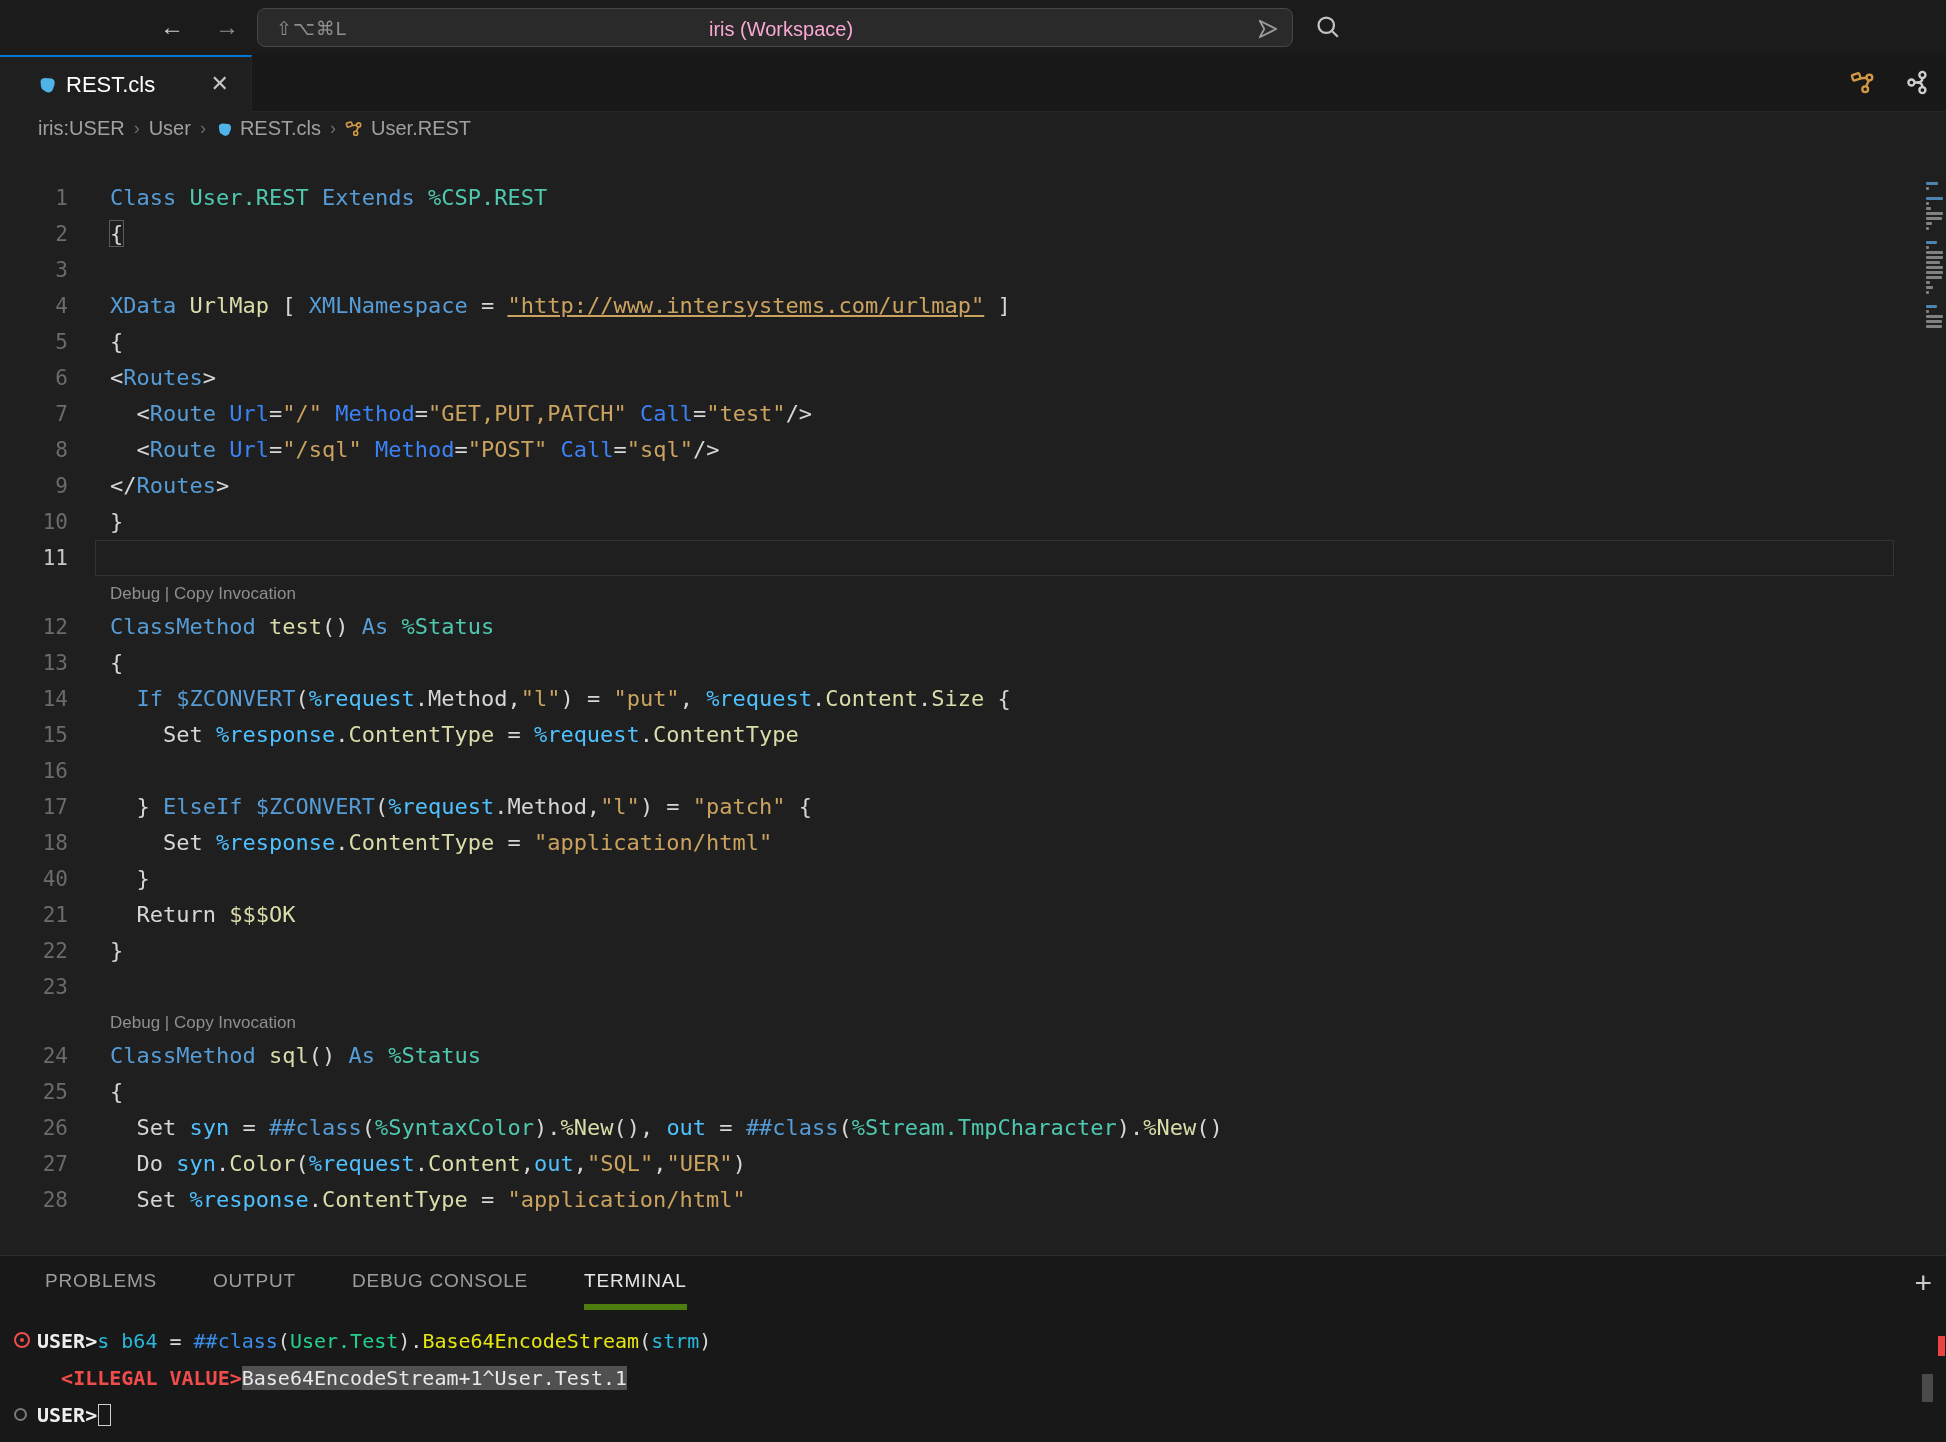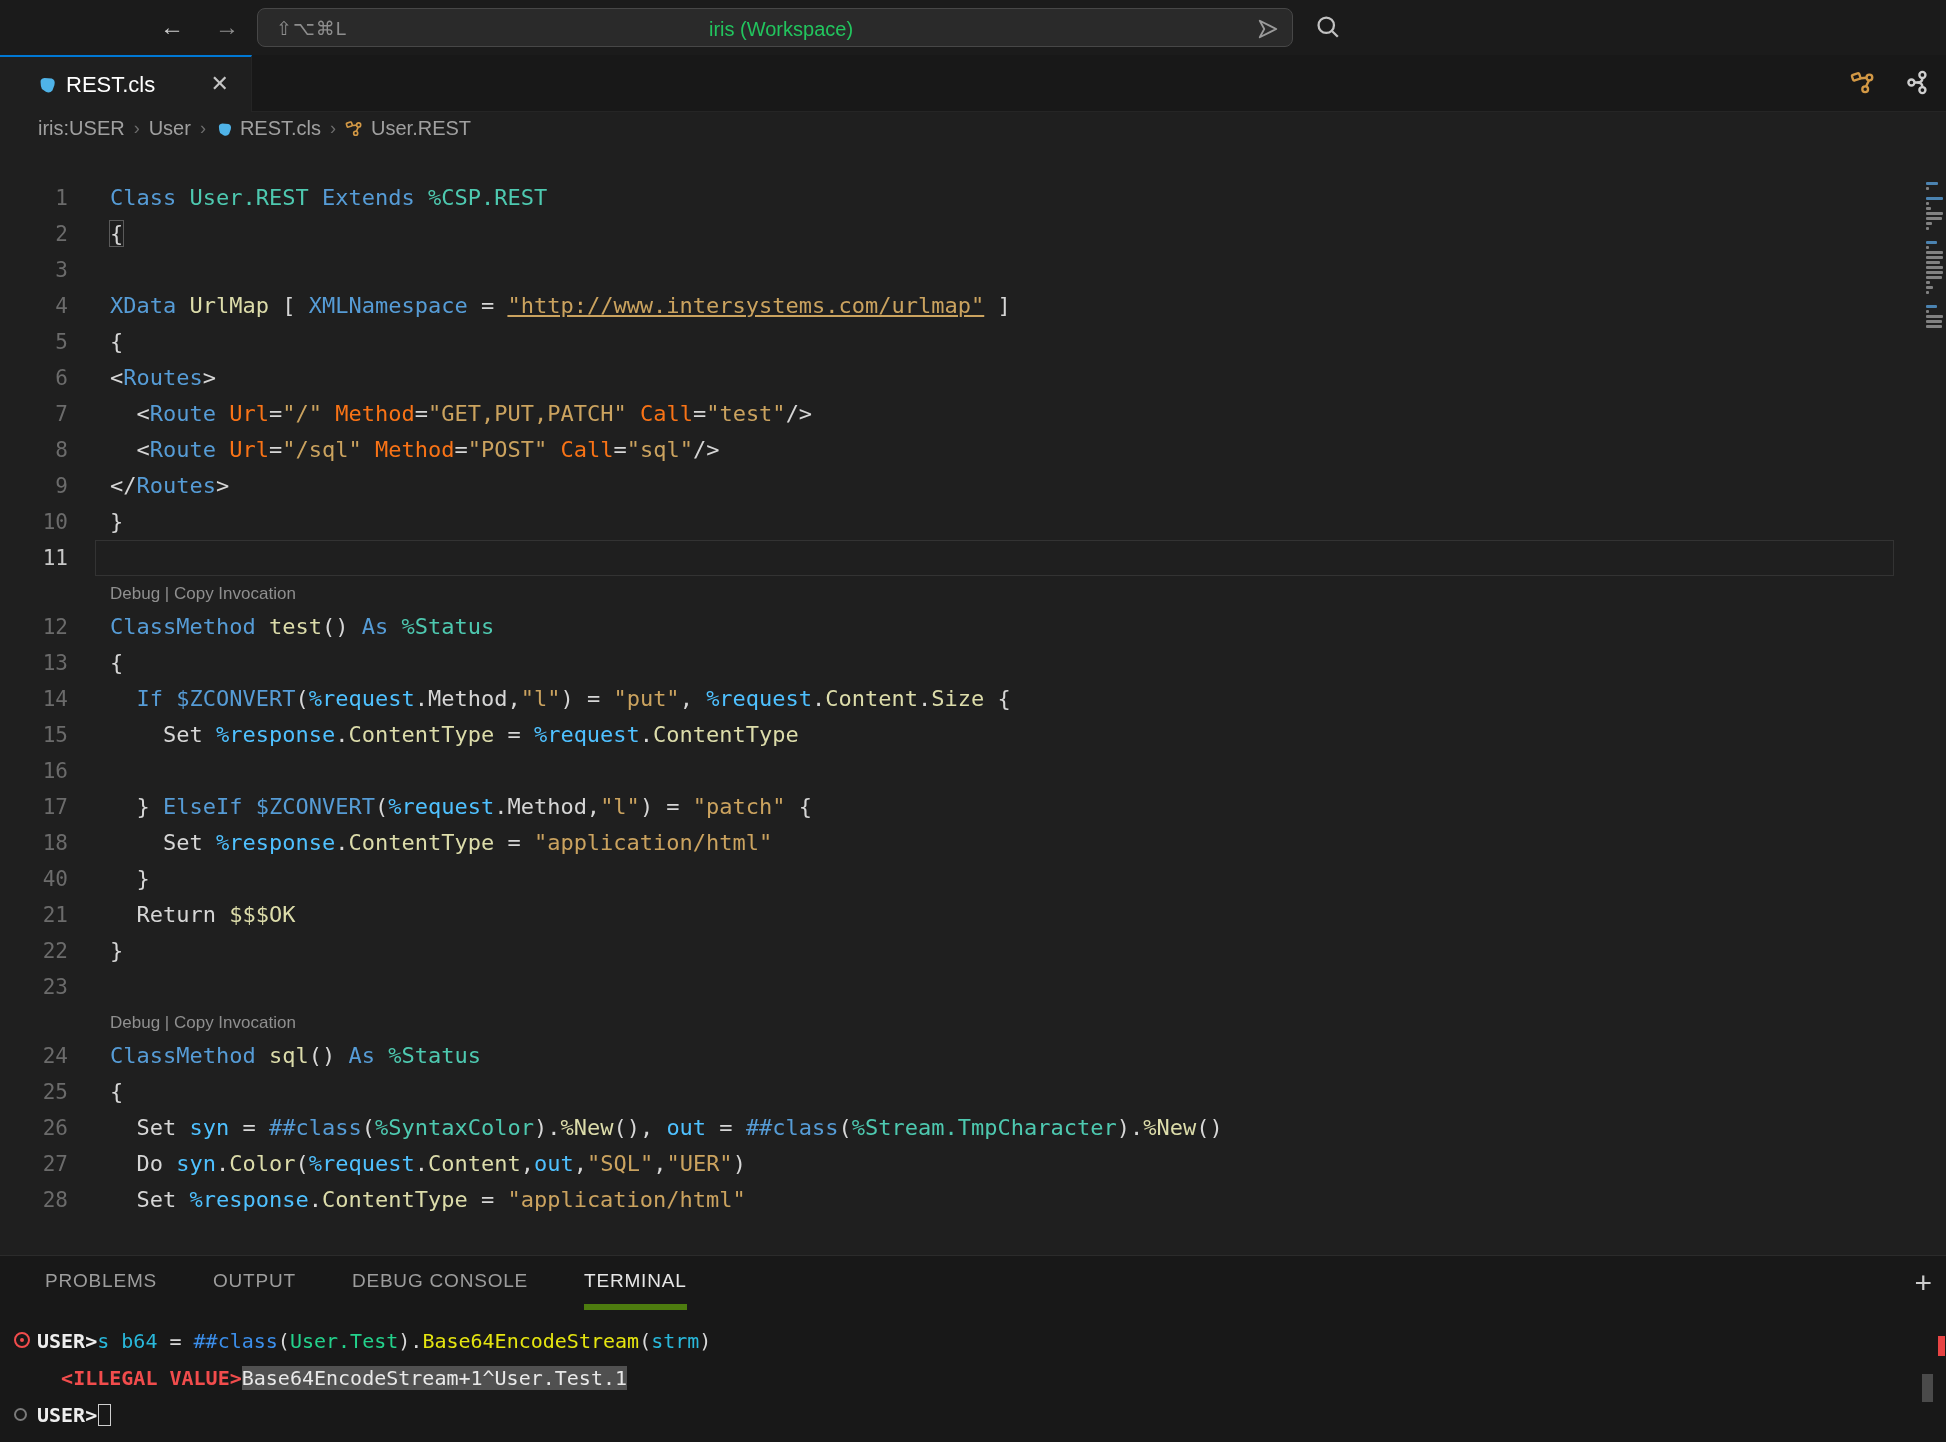--- a/index.html
+++ b/index.html
@@ -9,21 +9,21 @@
 
   
   #titlebar { position:absolute; left:0; top:0; width:1946px; height:55px; background:#1b1b1b; }
   .nav-arrow { position:absolute; top:12px; font-size:24px; color:#cfcfcf; width:34px; height:30px;
     text-align:center; line-height:30px; cursor:default; }
   #nav-back { left:155px; }
   #nav-fwd  { left:210px; color:#8f8f8f; }
   #cmdcenter { position:absolute; left:257px; top:8px; width:1036px; height:39px;
     background:#2a2a2a; border:1px solid #474747; border-radius:8px; color:#9a9a9a; }
   #cmd-shortcut { position:absolute; left:18px; top:8px; font-size:19px; color:#8e8e8e; letter-spacing:1px; }
-  #cmd-title { position:absolute; left:12px; right:0; top:9px; text-align:center; font-size:20px; color:#22c55e; }
+  #cmd-title { position:absolute; left:12px; right:0; top:9px; text-align:center; font-size:20px; color:#f9a8d4; }
   #cmd-send { position:absolute; right:12px; top:8px; }
   #search-glass { position:absolute; left:1314px; top:13px; }
 
   
   #tabbar { position:absolute; left:0; top:55px; width:1946px; height:57px; background:#181818;
     border-bottom:1px solid #252525; }
   #tab-active { position:absolute; left:0; top:0; width:252px; height:57px; background:#1f1f1f;
     border-top:2.5px solid #0078d4; border-right:1px solid #252525; }
   #tab-active .tab-label { position:absolute; left:66px; top:15px; font-size:22px; color:#ffffff; }
   #tab-active .file-glyph { position:absolute; left:36px; top:17px; }
@@ -46,21 +46,21 @@
   .code-row.current .line-bg { position:absolute; left:95px; right:26px; top:0; height:36px;
     border:1px solid rgba(255,255,255,0.09); }
   .code-row .code-text { position:absolute; left:110px; }
   .lens-row { height:33px; line-height:36px; }
   .lens-row .lens-text { position:absolute; left:110px; font-size:17px; color:#8f8f8f;
     font-family:"Liberation Sans", sans-serif; }
   .tk-kw  { color:#569cd6; }
   .tk-cls { color:#4ec9b0; }
   .tk-fn  { color:#dcdcaa; }
   .tk-var { color:#4fc1ff; }
-  .tk-attr{ color:#f97316; }
+  .tk-attr{ color:#3b82f6; }
   .tk-str { color:#cba35f; }
   .tk-strU{ color:#cba35f; text-decoration:underline; }
   .tk-pln { color:#d6d6d6; }
   .tk-brk { color:#d6d6d6; outline:1px solid #5a5a5a; }
 
   
   #minimap { position:absolute; right:0; top:0; width:22px; height:1107px; background:#1f1f1f; }
   .mm-bar { position:absolute; left:2px; height:3px; border-radius:1px; opacity:.8; }
 
   

